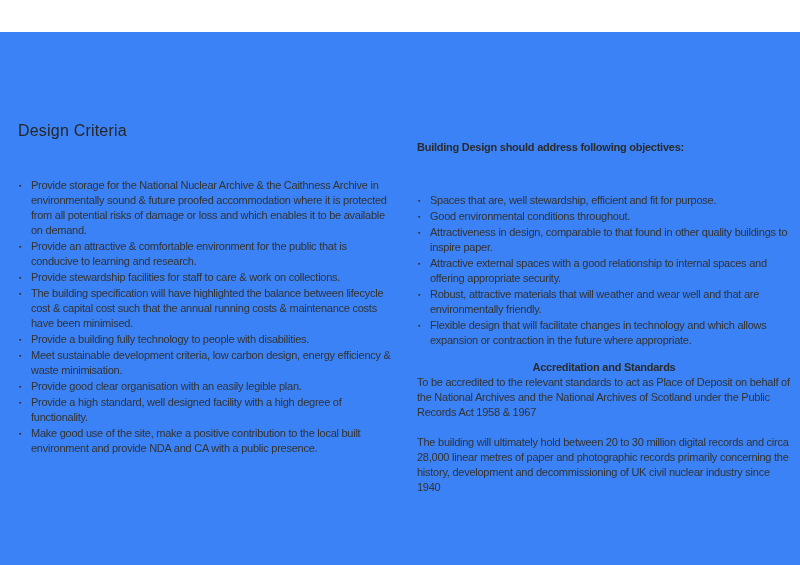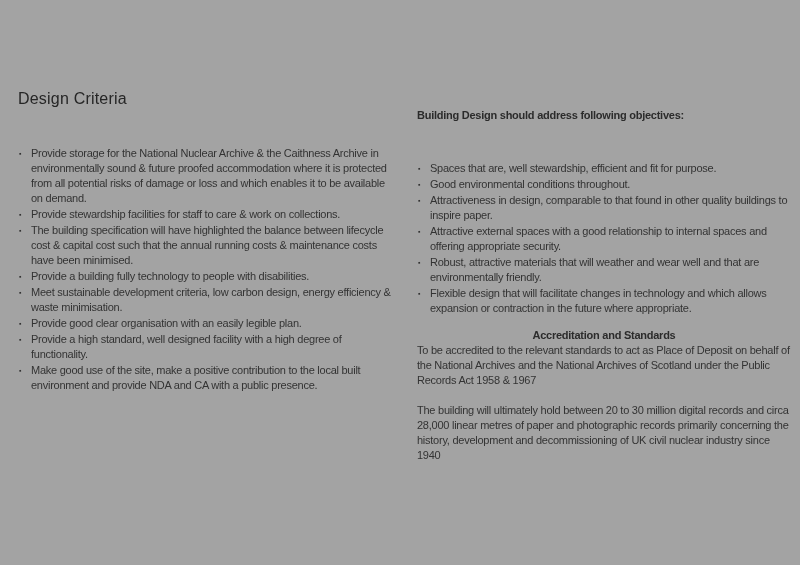--- a/index.html
+++ b/index.html
@@ -11,21 +11,22 @@
     width: 800px;
     height: 565px;
     position: relative;
     overflow: hidden;
     font-family: "Liberation Sans", sans-serif;
     color: #333333;
   }
   .slide {
     position: absolute;
     inset: 0;
-    background: #a3a3a3;
+    background: #3b82f6;
+    margin-top: 32px;
   }
   .slide-title {
     position: absolute;
     left: 18px;
     top: 79px;
     font-size: 16px;
     font-weight: 400;
     color: #262626;
     letter-spacing: 0.2px;
   }
@@ -87,20 +88,21 @@
 </head>
 <body>
 
 <div class="slide">
 
   <h1 class="slide-title">Design Criteria</h1>
 
   <div class="column left">
     <ul class="bullets">
         <li>Provide storage for the National Nuclear Archive &amp; the Caithness Archive in environmentally sound &amp; future proofed accommodation where it is protected from all potential risks of damage or loss and which enables it to be available on demand.</li>
+        <li>Provide an attractive &amp; comfortable environment for the public that is conducive to learning and research.</li>
         <li>Provide stewardship facilities for staff to care &amp; work on collections.</li>
         <li>The building specification will have highlighted the balance between lifecycle cost &amp; capital cost such that the annual running costs &amp; maintenance costs have been minimised.</li>
         <li>Provide a building fully technology to people with disabilities.</li>
         <li>Meet sustainable development criteria, low carbon design, energy efficiency &amp; waste minimisation.</li>
         <li>Provide good clear organisation with an easily legible plan.</li>
         <li>Provide a high standard, well designed facility with a high degree of functionality.</li>
         <li>Make good use of the site, make a positive contribution to the local built environment and provide NDA and CA with a public presence.</li>
       </ul>
   </div>
 

